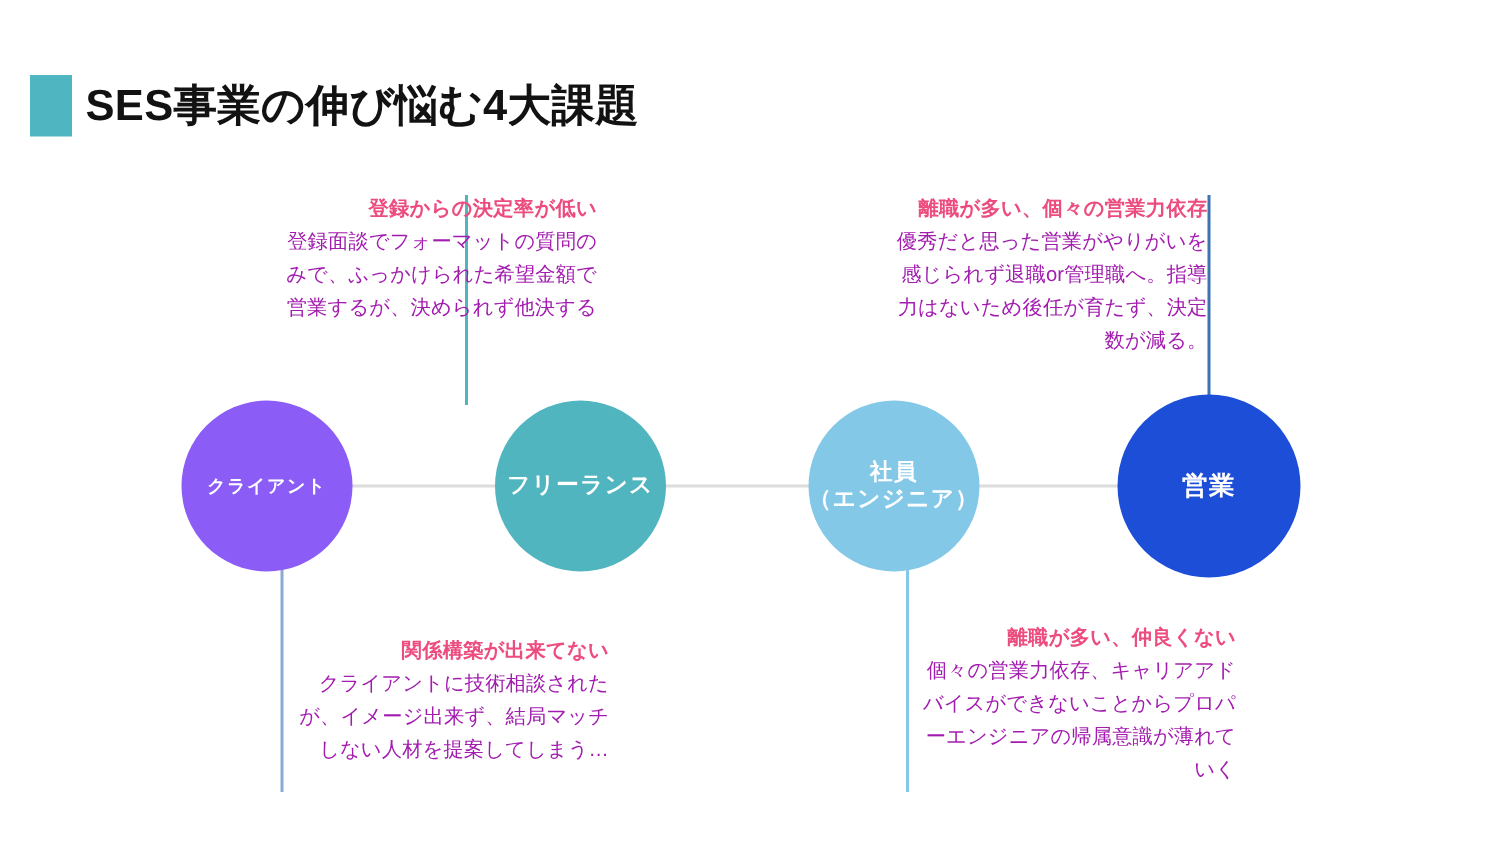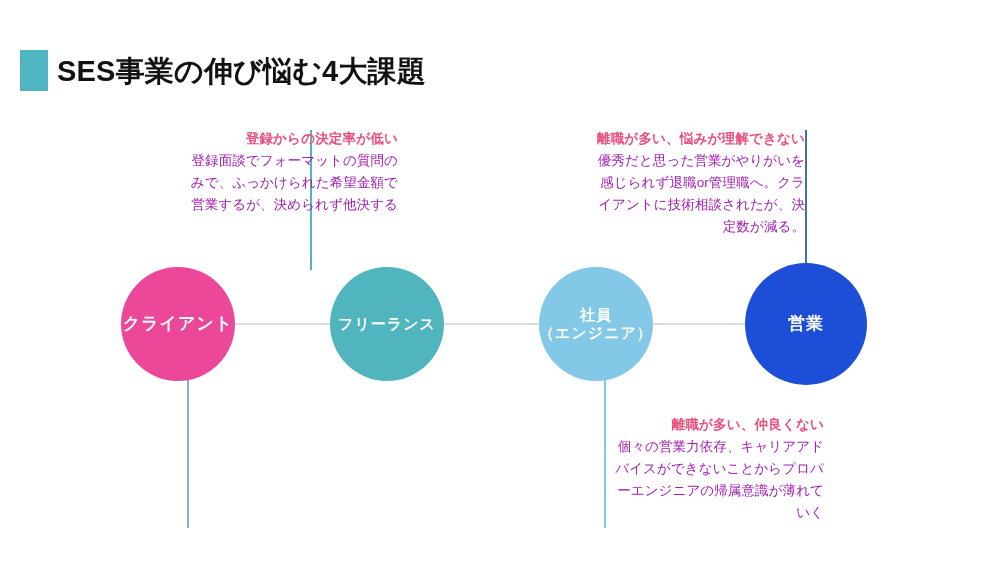--- a/index.html
+++ b/index.html
@@ -67,22 +67,22 @@
   }
   .node-label {
     display: block;
     line-height: 1.22;
     white-space: pre-line;
   }
 
   #node-client {
     left: 121px;  top: 267px;
     width: 114px; height: 114px;
-    background: #ec4899;
-    font-size: 17px;
+    background: #8b5cf6;
+    font-size: 12px;
   }
   #node-freelance {
     left: 330px;  top: 267px;
     width: 114px; height: 114px;
     background: #50b5bf;
     font-size: 15px;
   }
   #node-employee {
     left: 539px;  top: 267px;
     width: 114px; height: 114px;
@@ -161,23 +161,27 @@
   <div class="node" id="node-sales">
     <span class="node-label">営業</span>
   </div>
 
   <div class="callout" id="callout-top-left">
     <p class="callout-heading">登録からの決定率が低い</p>
     <p class="callout-body">登録面談でフォーマットの質問のみで、ふっかけられた希望金額で営業するが、決められず他決する</p>
   </div>
 
   <div class="callout" id="callout-top-right">
-    <p class="callout-heading">離職が多い、悩みが理解できない</p>
-    <p class="callout-body">優秀だと思った営業がやりがいを感じられず退職or管理職へ。クライアントに技術相談されたが、決定数が減る。</p>
+    <p class="callout-heading">離職が多い、個々の営業力依存</p>
+    <p class="callout-body">優秀だと思った営業がやりがいを感じられず退職or管理職へ。指導力はないため後任が育たず、決定数が減る。</p>
   </div>
 
+  <div class="callout" id="callout-bottom-left">
+    <p class="callout-heading">関係構築が出来てない</p>
+    <p class="callout-body">クライアントに技術相談されたが、イメージ出来ず、結局マッチしない人材を提案してしまう…</p>
+  </div>
 
   <div class="callout" id="callout-bottom-right">
     <p class="callout-heading">離職が多い、仲良くない</p>
     <p class="callout-body">個々の営業力依存、キャリアアドバイスができないことからプロパーエンジニアの帰属意識が薄れていく</p>
   </div>
 
 </div>
 
 </body></html>

